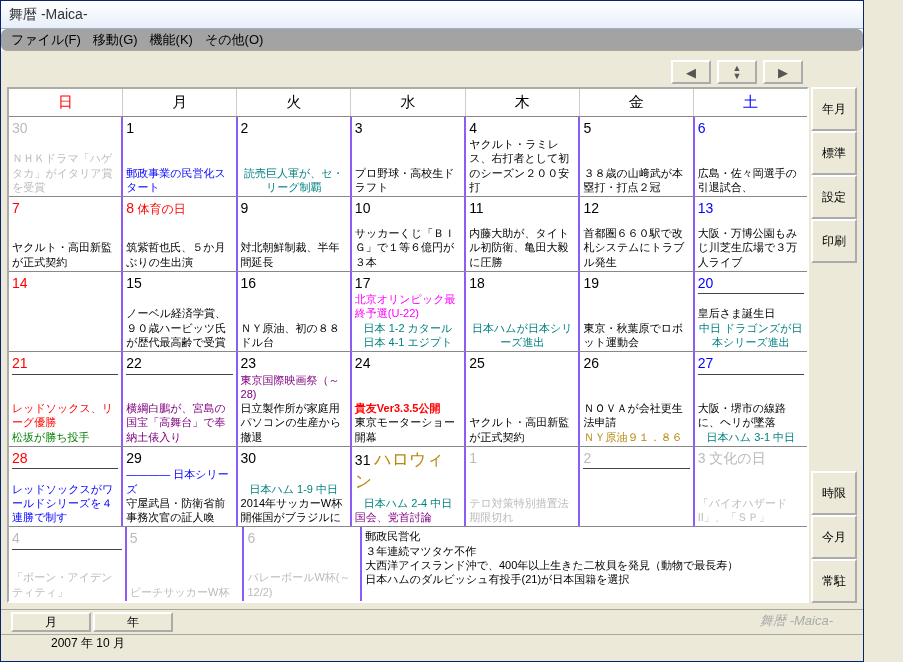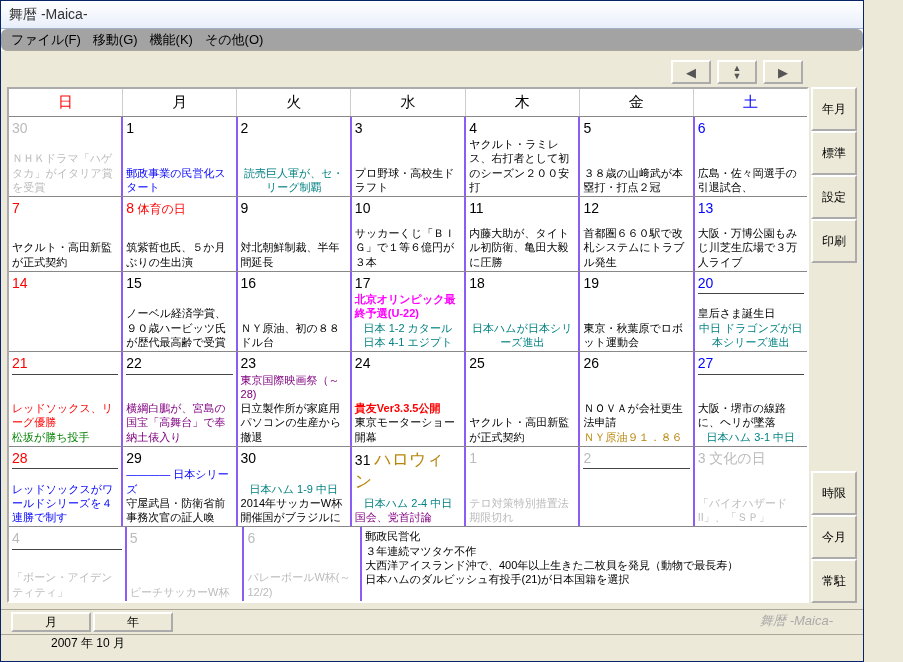--- a/index.html
+++ b/index.html
@@ -189,21 +189,21 @@
               </div>
               <div class="cell">
                 <div class="daynum ">16</div>
                 <div class="ev">
                   <div>ＮＹ原油、初の８８ドル台</div>
                 </div>
               </div>
               <div class="cell">
                 <div class="daynum ">17</div>
                 <div class="ev">
-                  <div class="c-magenta" style="font-weight: bold;">北京オリンピック最終予選(U-22)</div>
+                  <div class="c-magenta" style="font-weight: normal;">北京オリンピック最終予選(U-22)</div>
                   <div class="c-sea">日本 1-2 カタール</div>
                   <div class="c-sea">日本 4-1 エジプト</div>
                 </div>
               </div>
               <div class="cell">
                 <div class="daynum ">18</div>
                 <div class="ev">
                   <div class="c-sea">日本ハムが日本シリーズ進出</div>
                 </div>
               </div>

